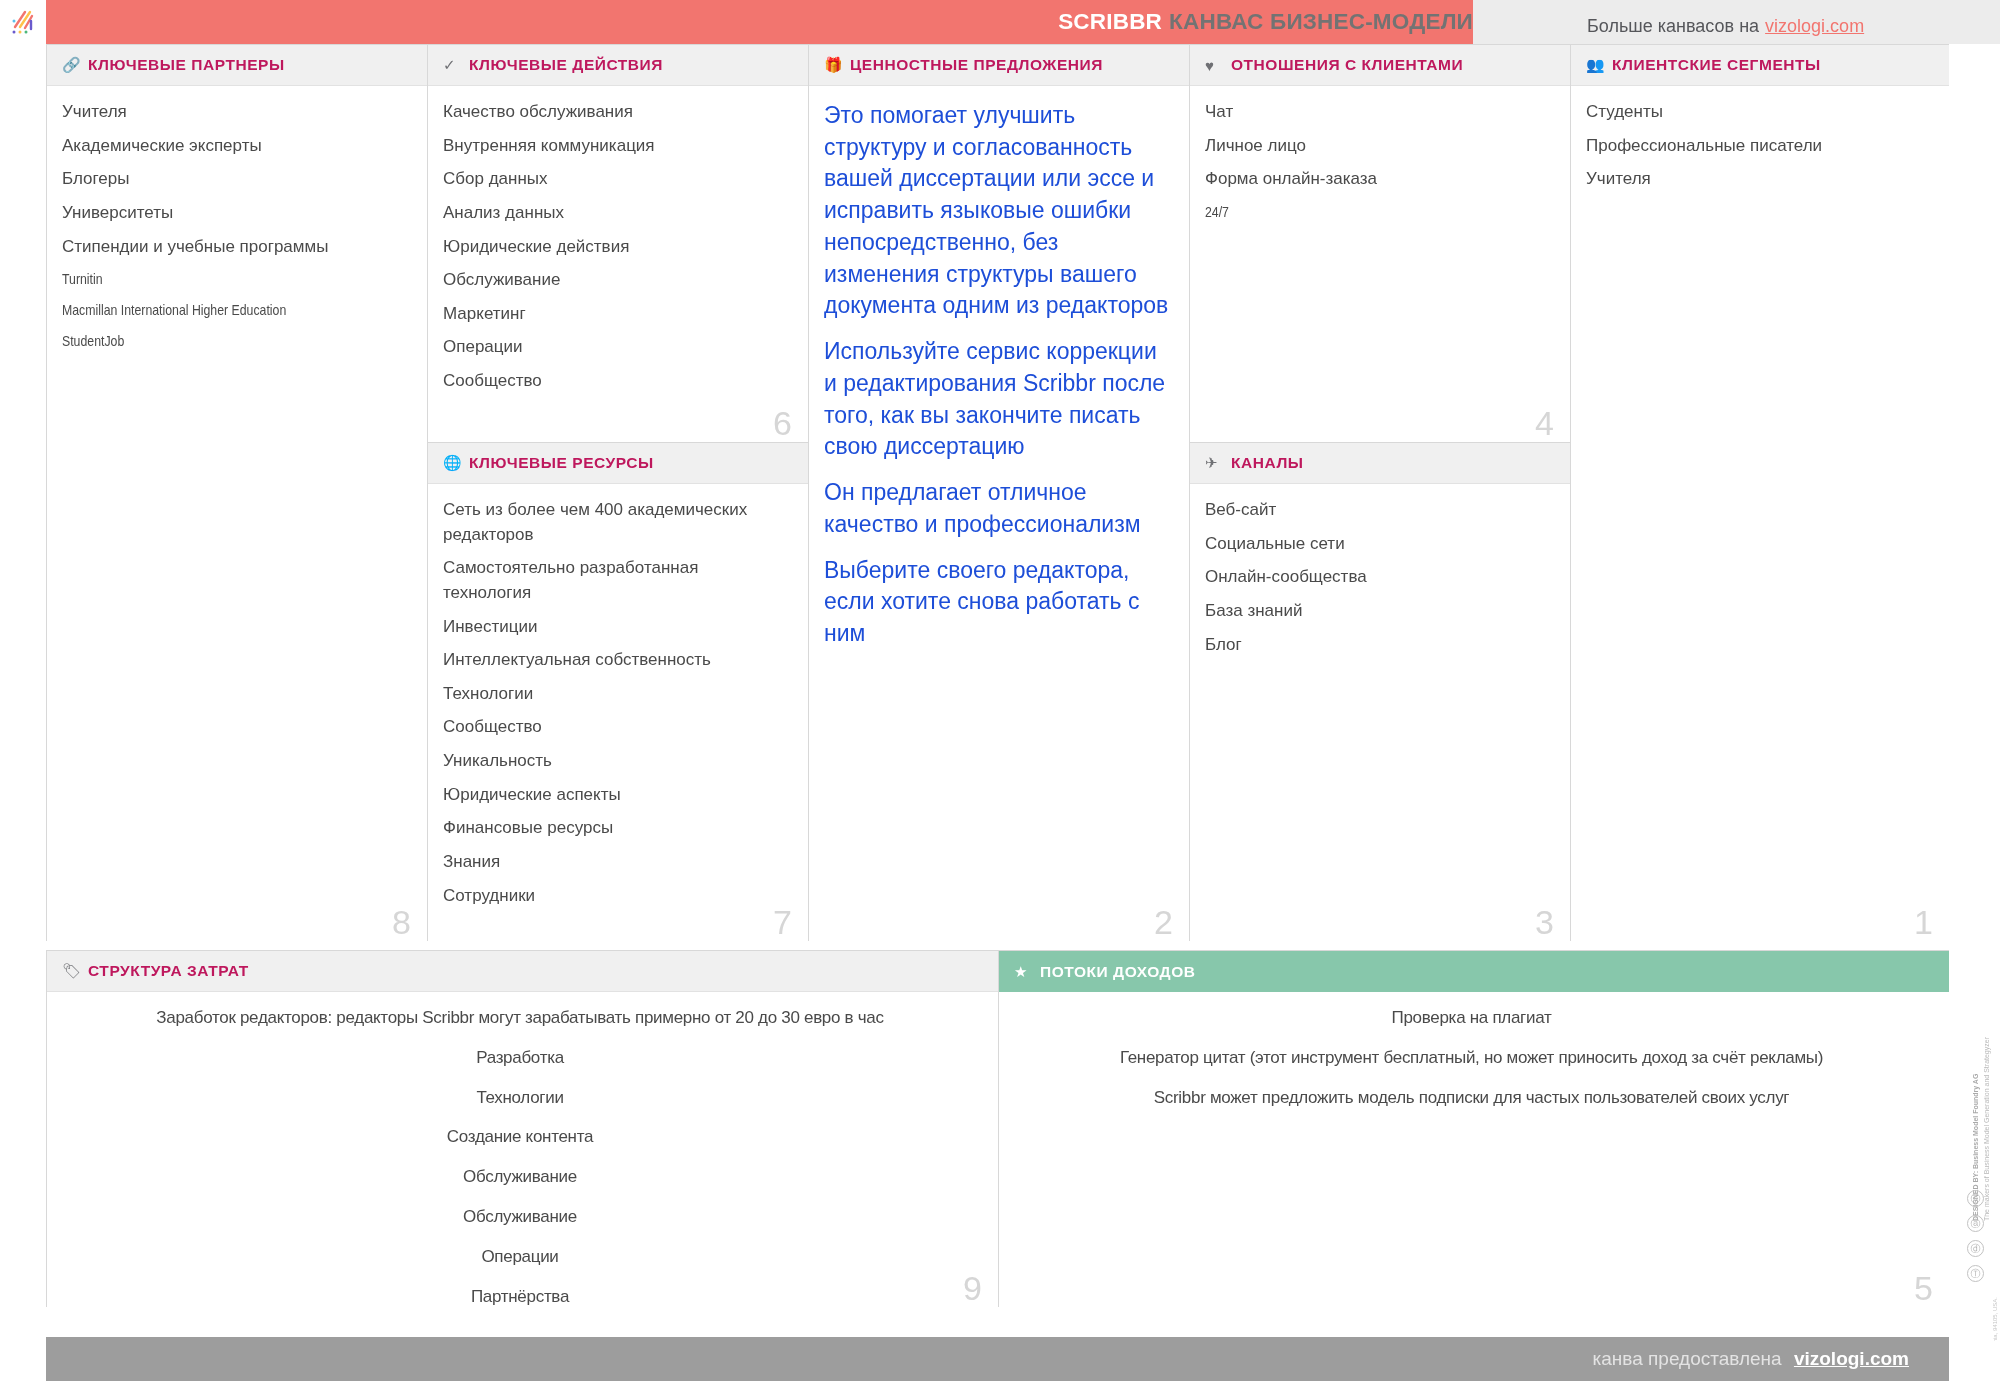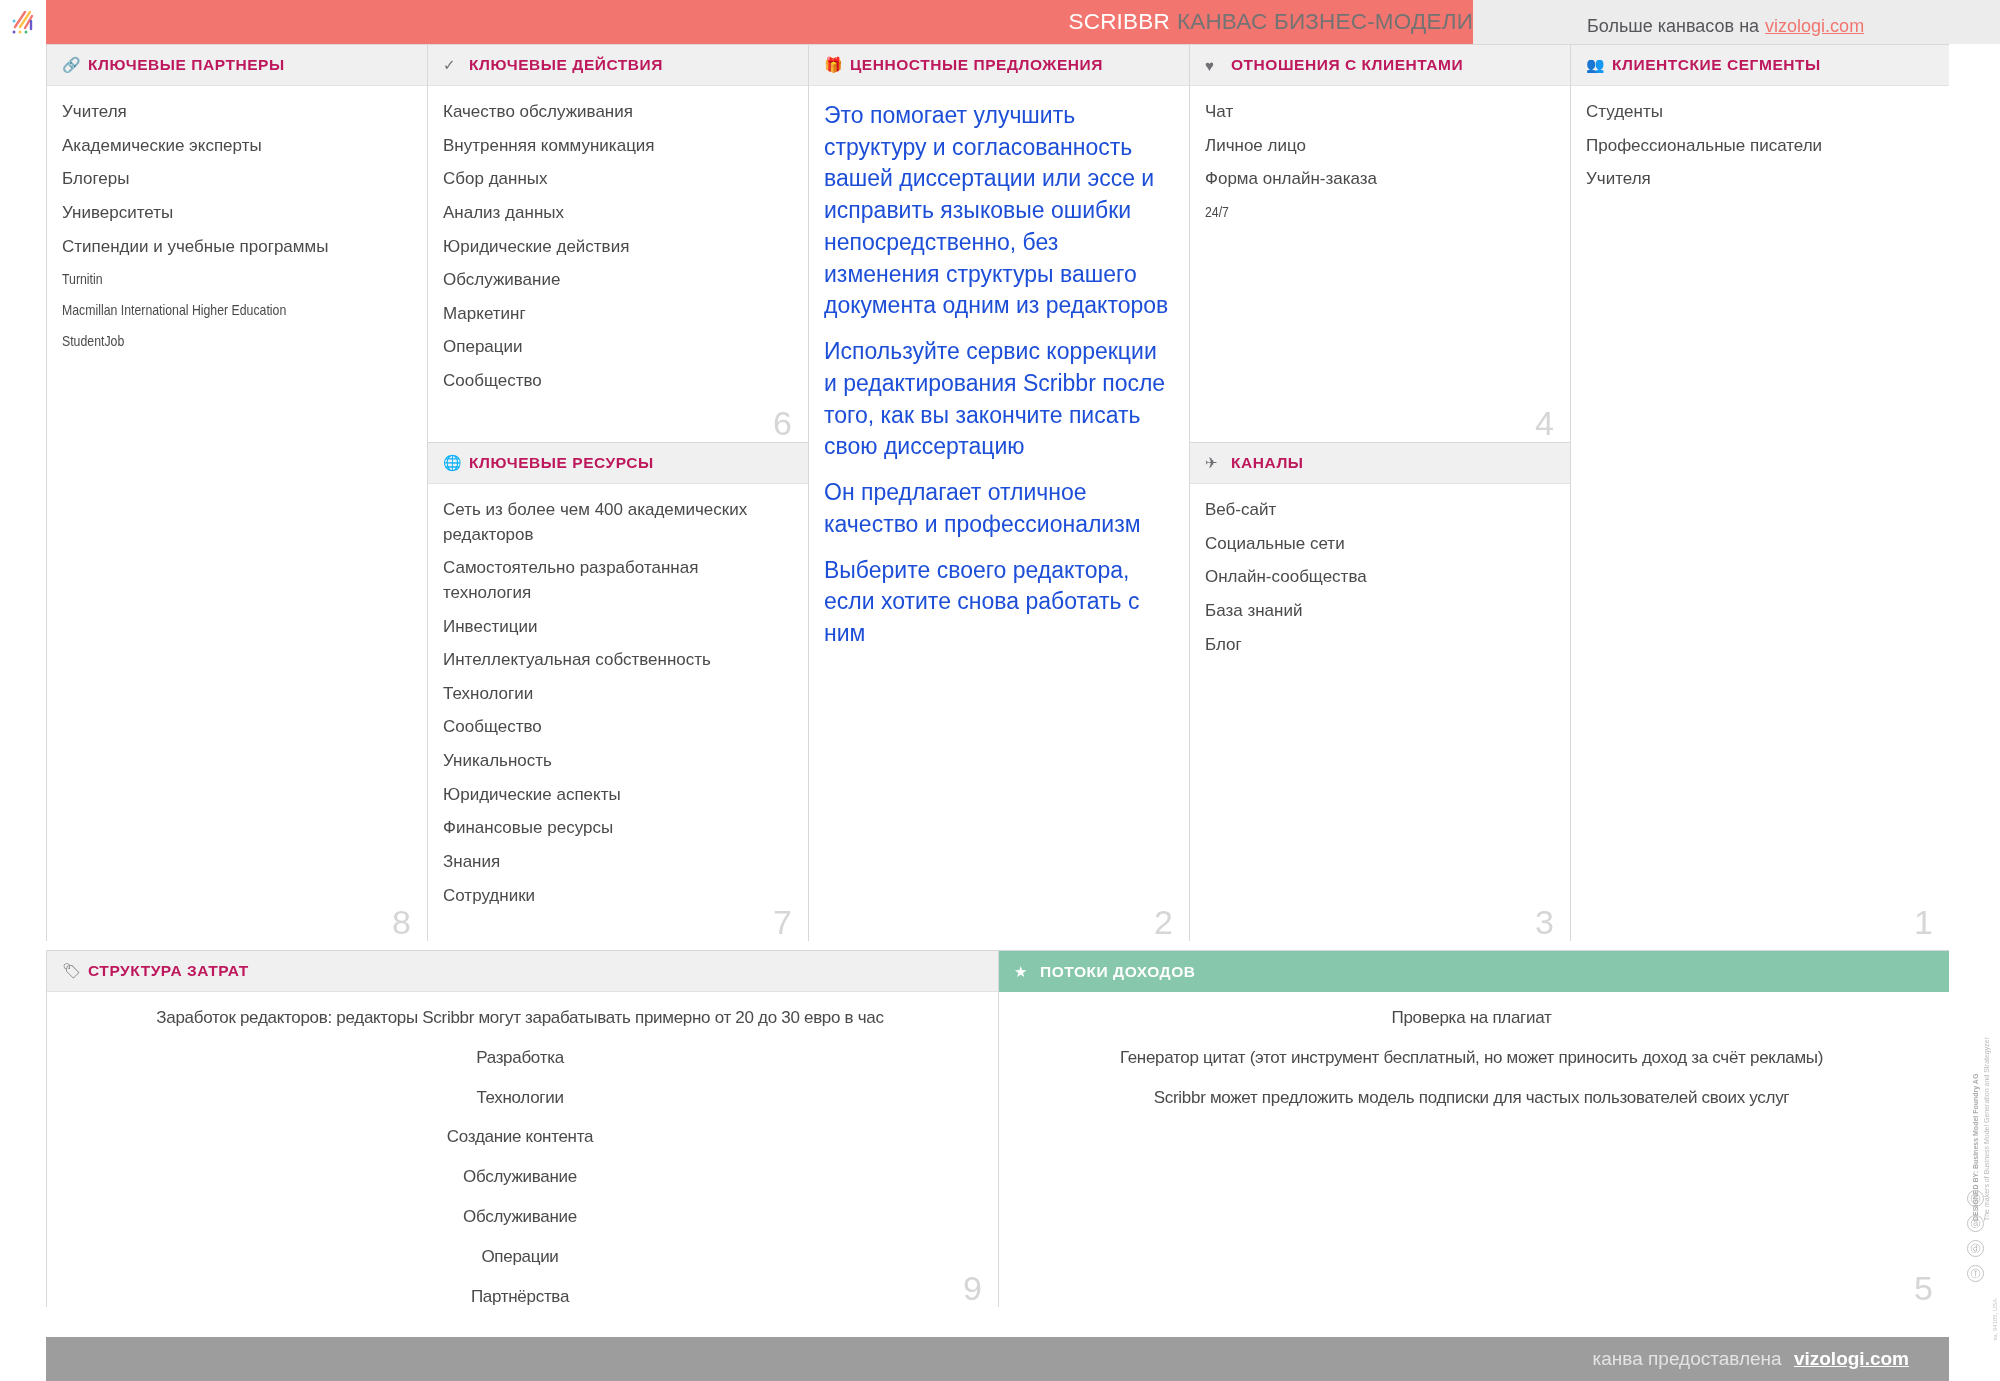--- a/index.html
+++ b/index.html
@@ -37,21 +37,21 @@
     display: flex; align-items: center; justify-content: center;
   }
   .logo-box svg { display: block; }
   .topbar-title {
     position: absolute;
     right: 527px; top: 0;
     height: 44px;
     display: flex; align-items: center;
     white-space: nowrap;
     font-size: 22.5px;
-    font-weight: normal;
+    font-weight: bold;
     letter-spacing: .2px;
   }
   .topbar-title .brand { color: #ffffff; margin-right: 7px; }
   .topbar-title .rest  { color: #737373; }
   .topbar-more {
     position: absolute;
     left: 1587px; top: 4px;
     height: 44px;
     display: flex; align-items: center;
     font-size: 18px;

